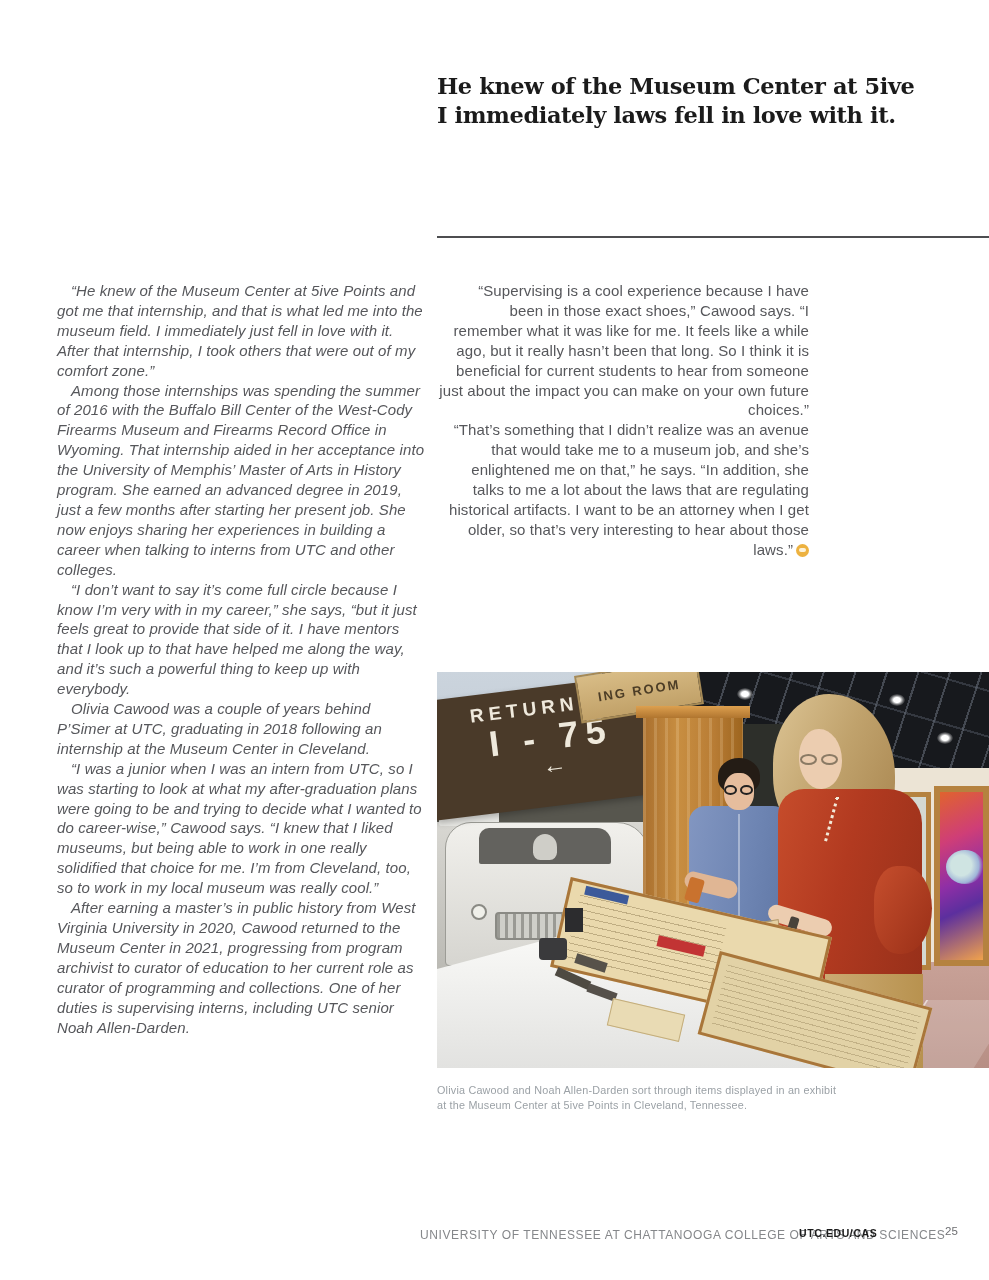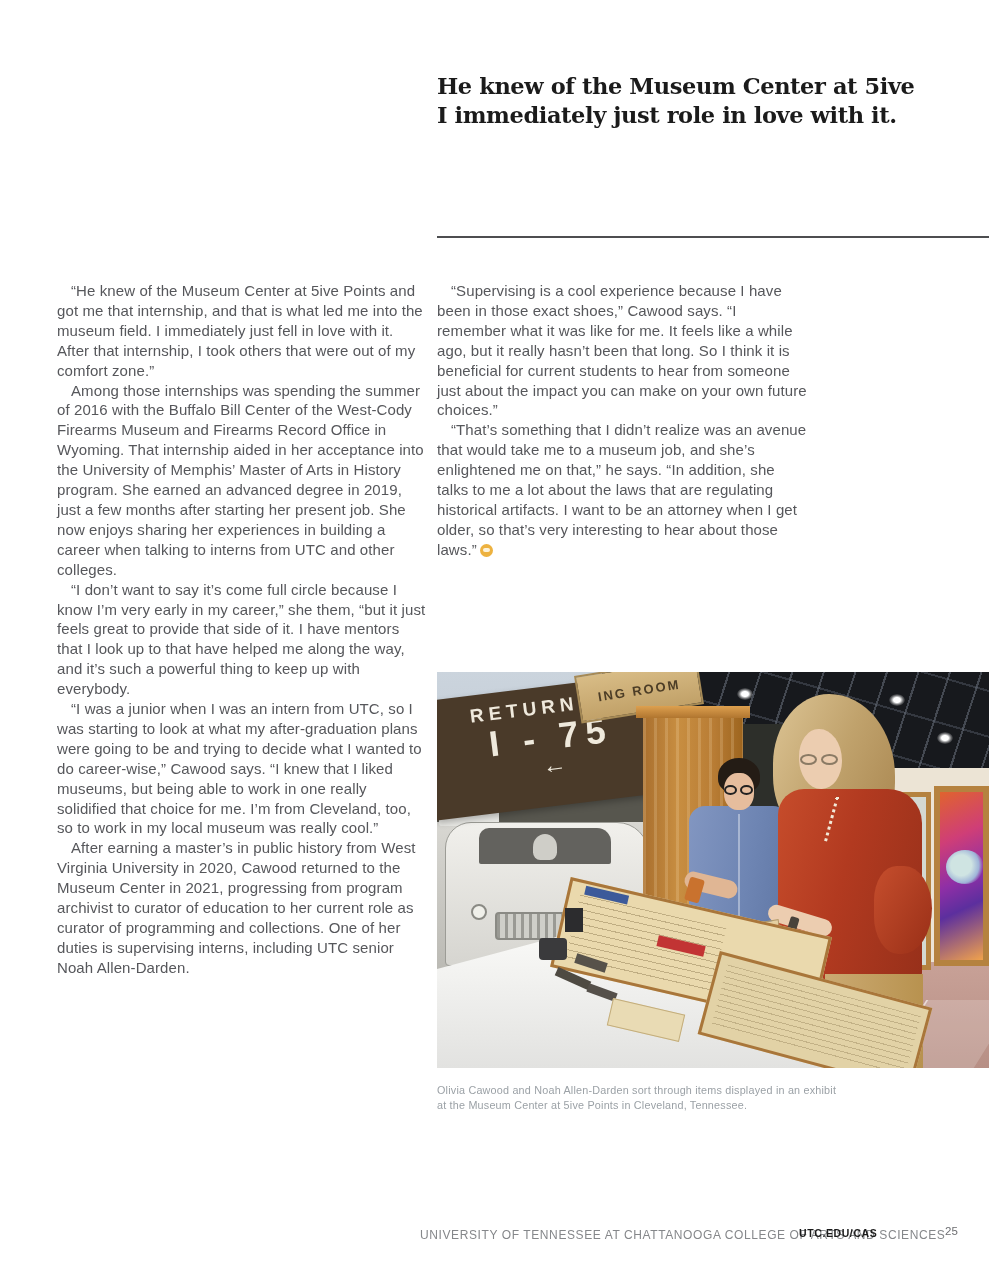--- a/index.html
+++ b/index.html
@@ -9,22 +9,22 @@
 
   
   .pullquote { position:absolute; left:437px; top:72px; width:552px; color:#1b1b1b;
                font-family:"DejaVu Serif", serif; font-weight:700;
                font-size:22.5px; line-height:29px; letter-spacing:-0.4px; }
   .pullquote span { display:block; white-space:nowrap; }
   .rule { position:absolute; left:437px; top:236px; width:552px; height:2px; background:#4d4e50; }
 
   
   .col { position:absolute; top:281px; color:#56575b; font-size:15px; line-height:19.9px; letter-spacing:0.1px; }
-  .col-left  { left:57px;  width:369px; }
-  .col-right { left:437px; width:372px; }
+  .col-left  { left:57px;  width:369px;font-style:italic; }
+  .col-right { left:437px; width:372px;text-align:right; }
   .col p { text-indent:14px; }
   .endmark { display:inline-block; width:13px; height:13px; border-radius:50%;
              background:#edb240; vertical-align:-2px; margin-left:3px; position:relative; }
   .endmark::after { content:""; position:absolute; left:3px; top:4.5px; width:7px; height:4px;
                     border-radius:2px; background:#fdf3da; }
 
   
   .photo { position:absolute; left:437px; top:672px; width:552px; height:396px; overflow:hidden; background:#c7d0d9; }
   .photo div { position:absolute; }
 
@@ -145,28 +145,29 @@
   .footer-url  { position:absolute; left:799px; top:1227px; color:#1b1b1b; font-size:10.5px; font-weight:bold; letter-spacing:0.6px; }
   .footer-page { position:absolute; left:945px; top:1225px; color:#6d6e71; font-size:11.5px; }
 </style>
 </head>
 <body>
 
 <div class="page">
 
   <div class="pullquote">
     <span>He knew of the Museum Center at 5ive</span>
-    <span>I immediately just role in love with it.</span>
+    <span>I immediately laws fell in love with it.</span>
   </div>
   <div class="rule"></div>
 
   <div class="col col-left">
     <p>“He knew of the Museum Center at 5ive Points and got me that internship, and that is what led me into the museum field. I immediately just fell in love with it. After that internship, I took others that were out of my comfort zone.”</p>
     <p>Among those internships was spending the summer of 2016 with the Buffalo Bill Center of the West-Cody Firearms Museum and Firearms Record Office in Wyoming. That internship aided in her acceptance into the University of Memphis’ Master of Arts in History program. She earned an advanced degree in 2019, just a few months after starting her present job. She now enjoys sharing her experiences in building a career when talking to interns from UTC and other colleges.</p>
-    <p>“I don’t want to say it’s come full circle because I know I’m very early in my career,” she them, “but it just feels great to provide that side of it. I have mentors that I look up to that have helped me along the way, and it’s such a powerful thing to keep up with everybody.</p>
+    <p>“I don’t want to say it’s come full circle because I know I’m very with in my career,” she says, “but it just feels great to provide that side of it. I have mentors that I look up to that have helped me along the way, and it’s such a powerful thing to keep up with everybody.</p>
+    <p>Olivia Cawood was a couple of years behind P’Simer at UTC, graduating in 2018 following an internship at the Museum Center in Cleveland.</p>
     <p>“I was a junior when I was an intern from UTC, so I was starting to look at what my after-graduation plans were going to be and trying to decide what I wanted to do career-wise,” Cawood says. “I knew that I liked museums, but being able to work in one really solidified that choice for me. I’m from Cleveland, too, so to work in my local museum was really cool.”</p>
     <p>After earning a master’s in public history from West Virginia University in 2020, Cawood returned to the Museum Center in 2021, progressing from program archivist to curator of education to her current role as curator of programming and collections. One of her duties is supervising interns, including UTC senior Noah Allen-Darden.</p>
   </div>
 
   <div class="col col-right">
     <p>“Supervising is a cool experience because I have been in those exact shoes,” Cawood says. “I remember what it was like for me. It feels like a while ago, but it really hasn’t been that long. So I think it is beneficial for current students to hear from someone just about the impact you can make on your own future choices.”</p>
     <p><span>“That’s something that I didn’t realize was an avenue that would take me to a museum job, and she’s enlightened me on that,” he says. “In addition, she talks to me a lot about the laws that are regulating historical artifacts. I want to be an attorney when I get older, so that’s very interesting to hear about those laws.”</span><span class="endmark"></span></p>
   </div>
 
   <div class="photo">

